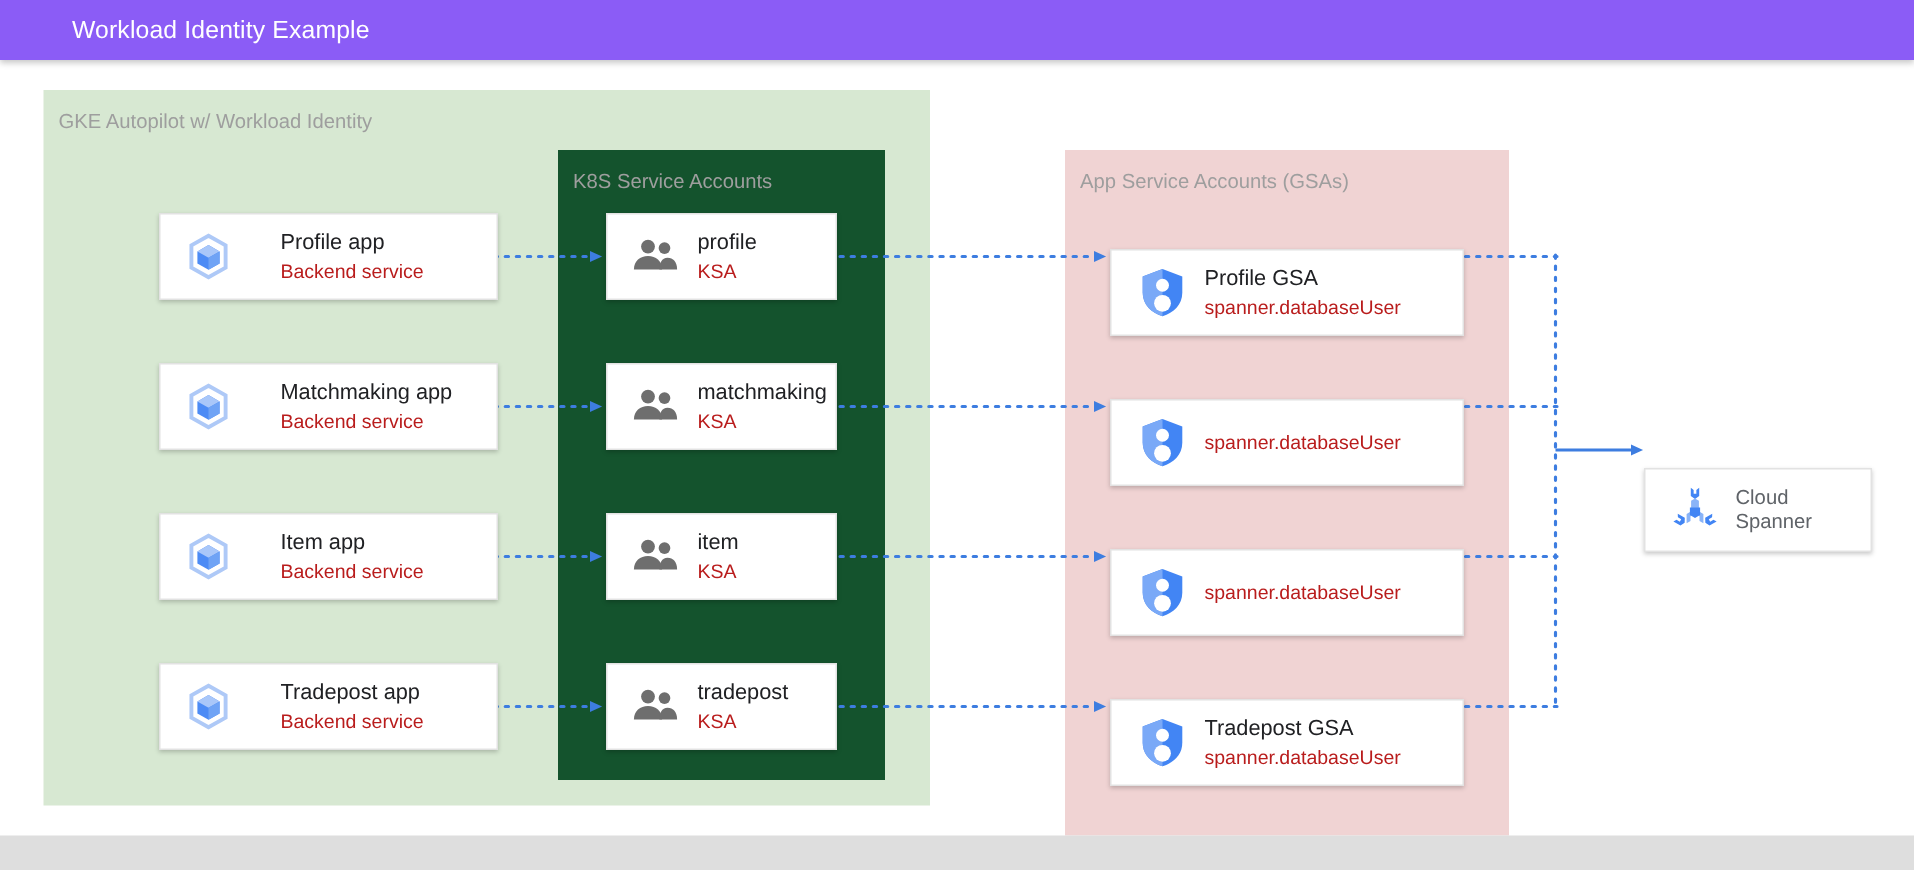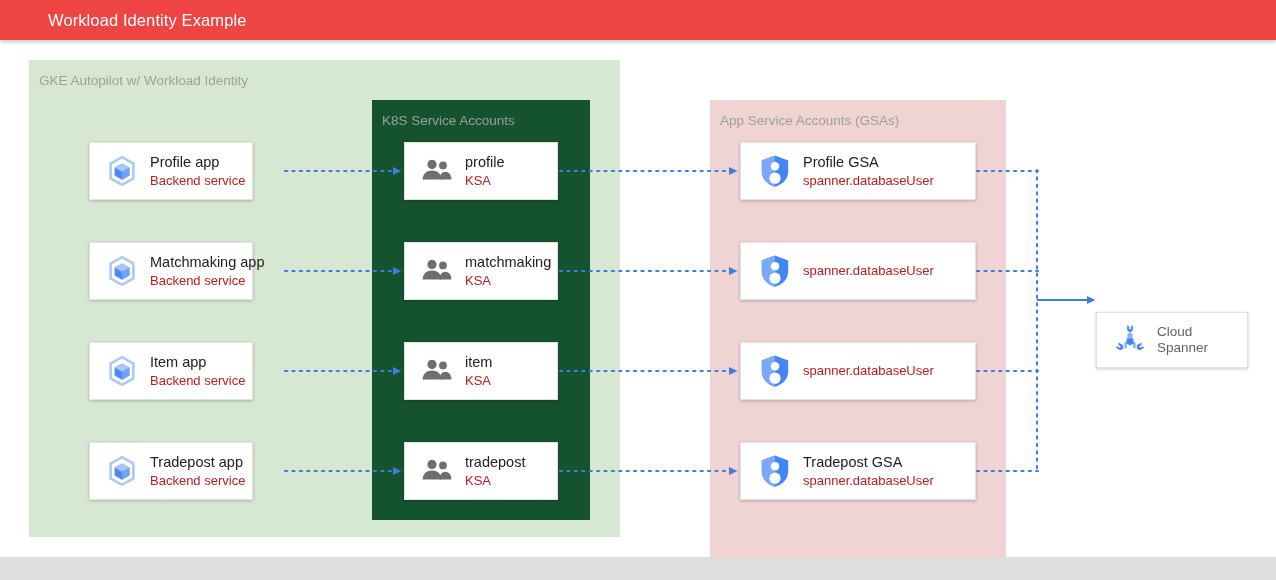--- a/index.html
+++ b/index.html
@@ -8,21 +8,21 @@
     width:1276px;height:580px;
     background:#ffffff;
     font-family:"Liberation Sans", sans-serif;
     overflow:hidden;
     position:relative;
   }
 
   
   #appbar{
     position:absolute;left:0;top:0;width:1276px;height:40px;
-    background:#ef4444;
+    background:#8b5cf6;
     box-shadow:0 2px 4px rgba(0,0,0,.22);
     z-index:40;
   }
   #appbar-title{
     position:absolute;left:48px;top:0;height:40px;line-height:40px;
     color:#ffffff;font-size:16.5px;letter-spacing:.1px;
     white-space:nowrap;
   }
 
   
@@ -80,39 +80,41 @@
     font-size:14.5px;color:#202124;line-height:1.32;
     white-space:nowrap;
   }
   .card-sub{
     font-size:13px;color:#b91c1c;line-height:1.32;
     white-space:nowrap;
   }
 
   
   .card-app{
-    left:89px;width:164px;height:58px;
+    left:106px;width:226px;height:58px;
     padding-left:8px;
+    gap:20px;
   }
   .card-app .card-icon{width:48px;height:40px;}
   .card-app .card-text{padding-left:4px;}
 
   
   .card-ksa{
     left:404px;width:154px;height:58px;
     padding-left:10px;
   }
   .card-ksa .card-icon{width:44px;height:38px;}
   .card-ksa .card-text{padding-left:6px;overflow:visible;}
   .card-ksa .card-title{overflow:visible;}
 
   
   .card-gsa{
     left:740px;width:236px;height:58px;
     padding-left:12px;
+    margin-top:24px;
   }
   .card-gsa .card-icon{width:44px;height:40px;}
   .card-gsa .card-text{padding-left:6px;}
 
   
   #card-spanner{
     left:1096px;top:272px;width:152px;height:56px;
     padding-left:10px;
   }
   #card-spanner .card-icon{width:46px;height:40px;}

